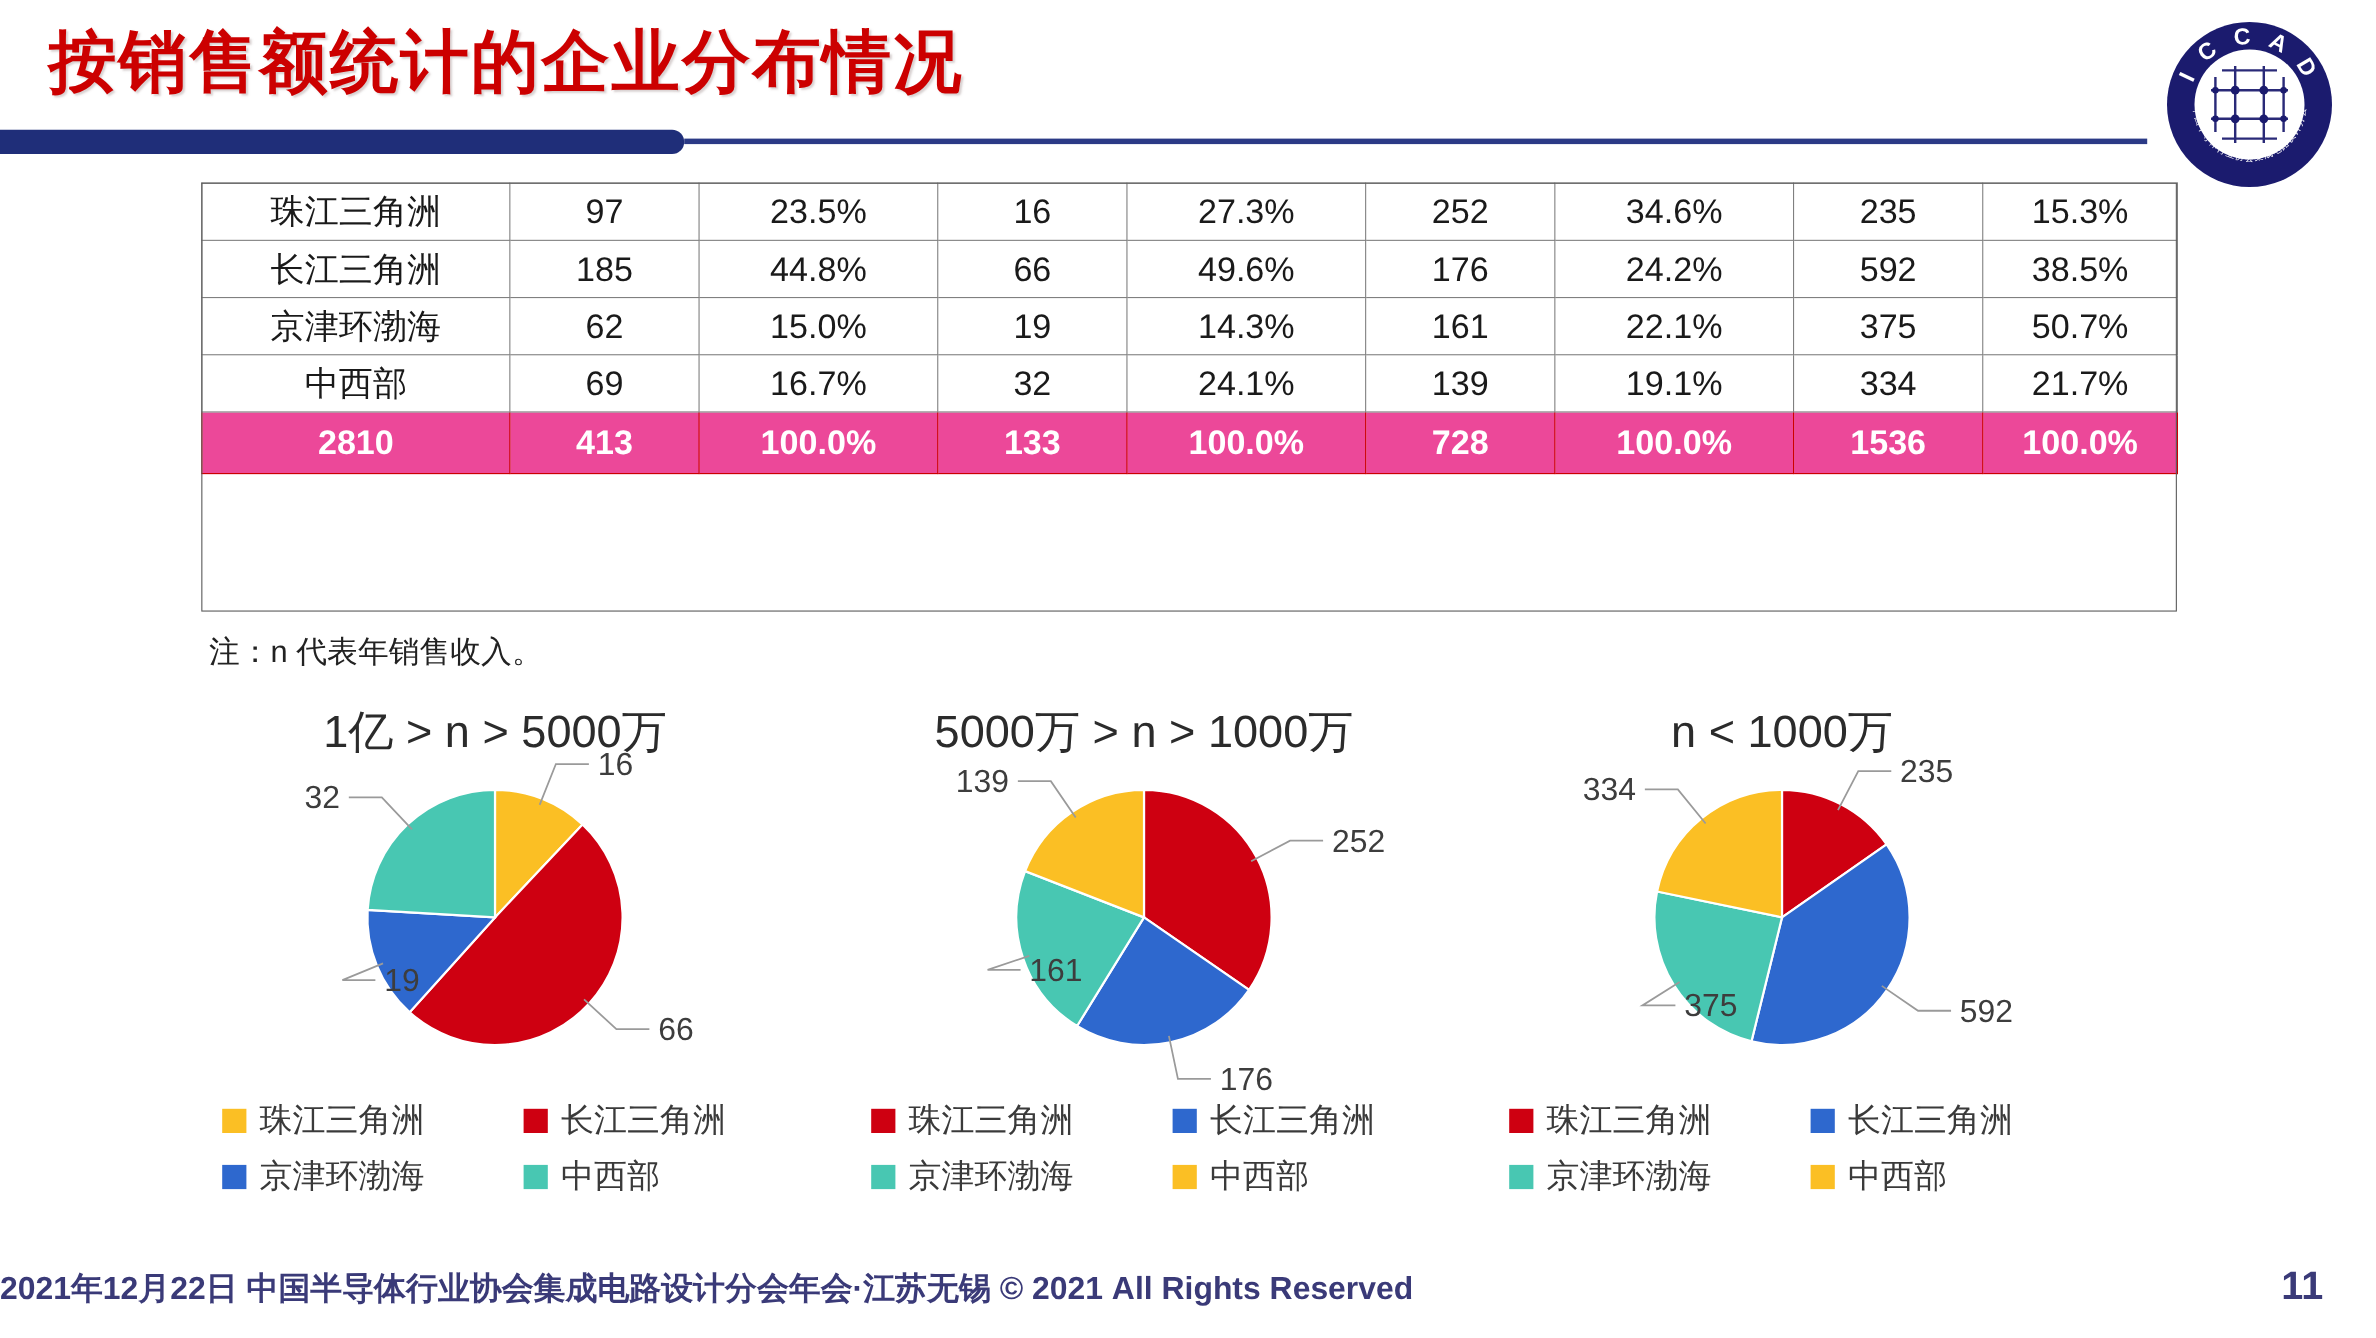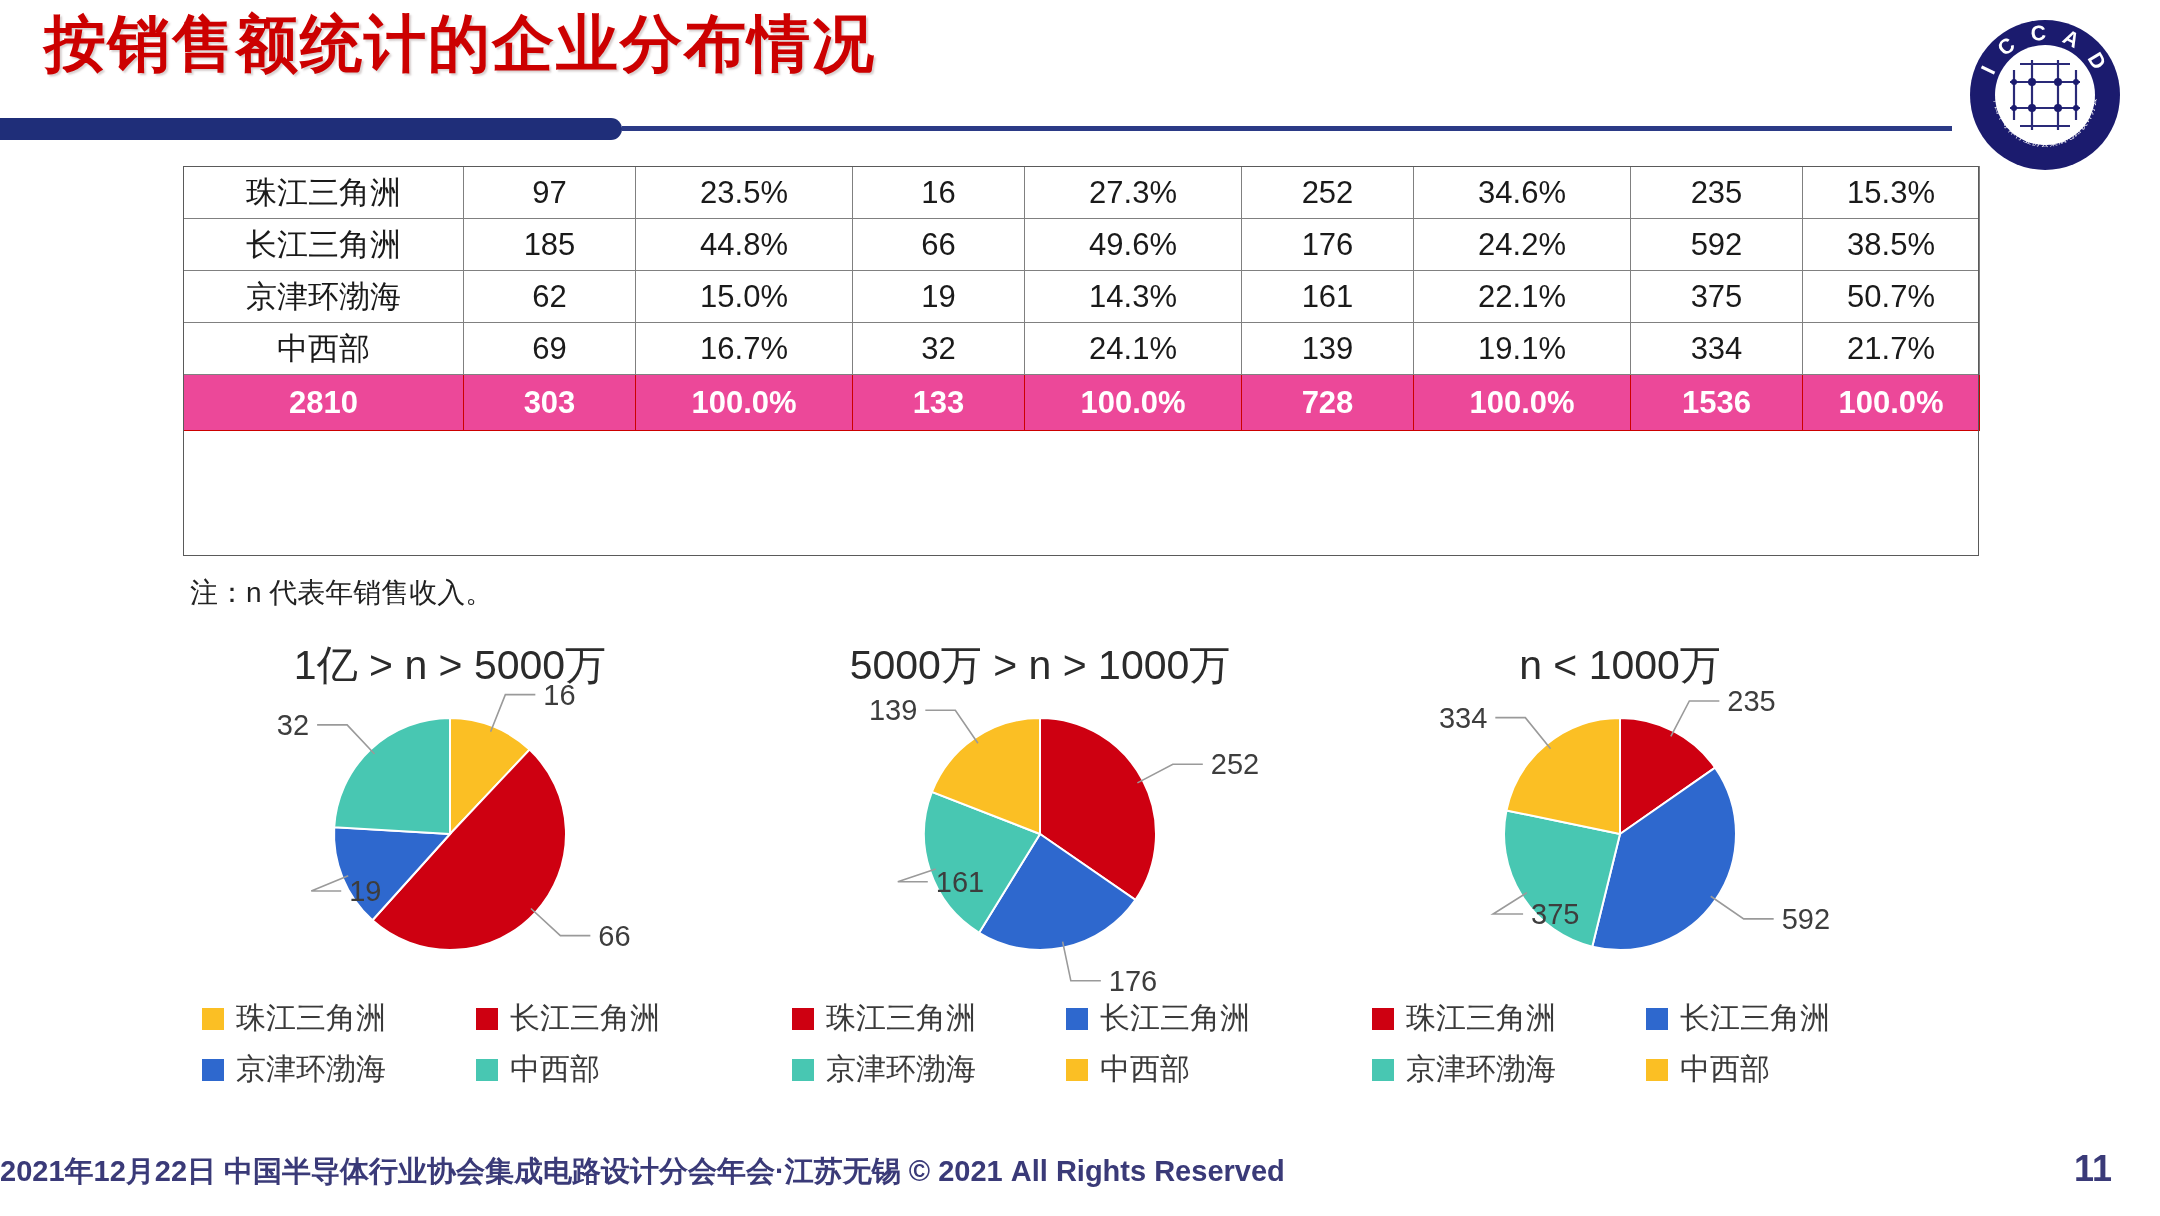--- a/index.html
+++ b/index.html
@@ -6,21 +6,21 @@
   html, body {
     width: 2160px; height: 1216px;
     background: #ffffff;
     font-family: "Liberation Sans", "DejaVu Sans", sans-serif;
     overflow: hidden;
   }
   #slide { position: relative; width: 2160px; height: 1216px; background: #fff; }
 
   
   .title {
-    position: absolute; left: 44px; top: 2px;
+    position: absolute; left: 44px; top: 14px;
     font-size: 62px; font-weight: bold; color: #CC0000;
     letter-spacing: 2px; white-space: nowrap;
     text-shadow: 2px 2px 2px rgba(140,120,120,.35);
   }
   .rule-thick {
     position: absolute; left: 0px; top: 118px;
     width: 622px; height: 22px;
     background: #1F2E79;
     border-radius: 0 11px 11px 0;
   }
@@ -201,21 +201,21 @@
           <td>24.1%</td>
           <td>139</td>
           <td>19.1%</td>
           <td>334</td>
           <td>21.7%</td>
         </tr>
       </tbody>
       <tfoot>
         <tr>
           <td>2810</td>
-          <td>303</td>
+          <td>413</td>
           <td>100.0%</td>
           <td>133</td>
           <td>100.0%</td>
           <td>728</td>
           <td>100.0%</td>
           <td>1536</td>
           <td>100.0%</td>
         </tr>
       </tfoot>
     </table>

